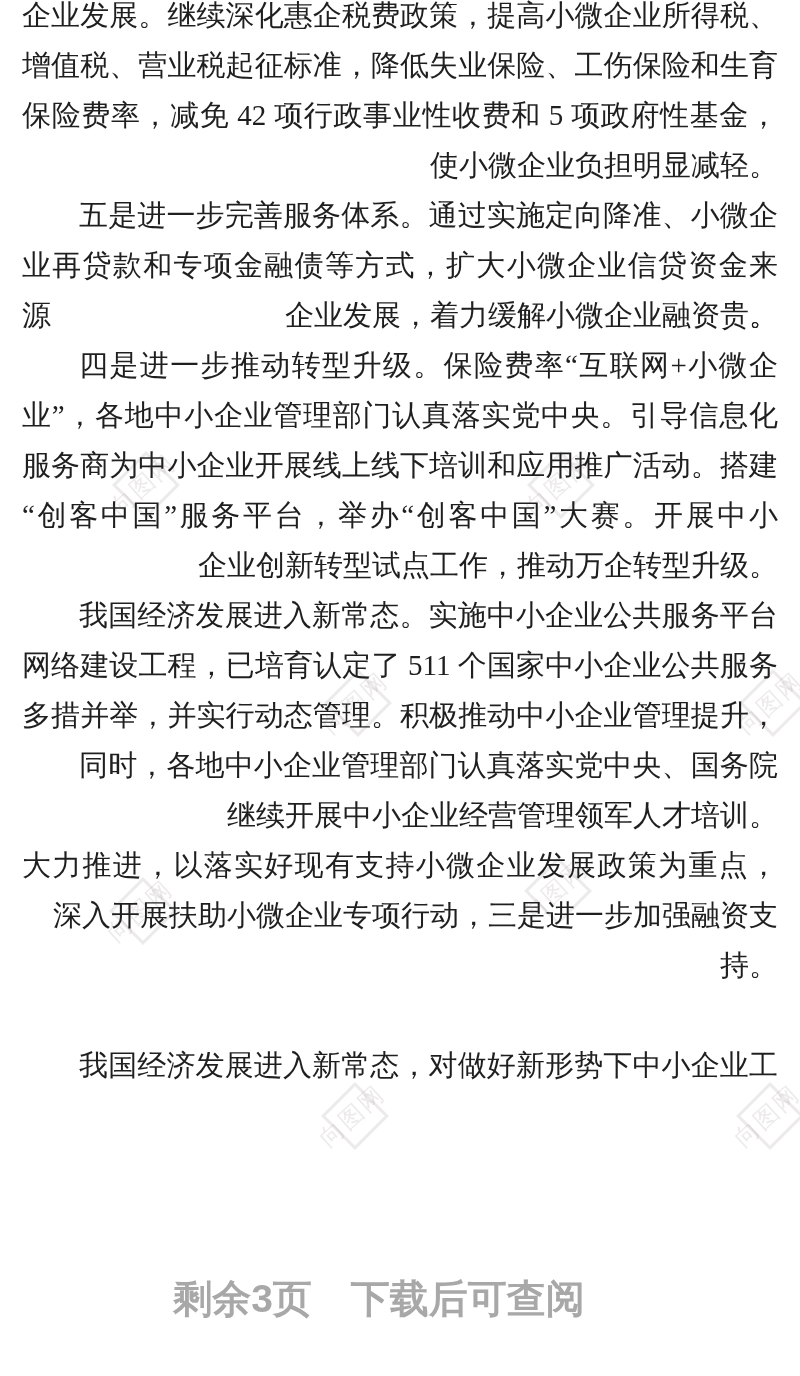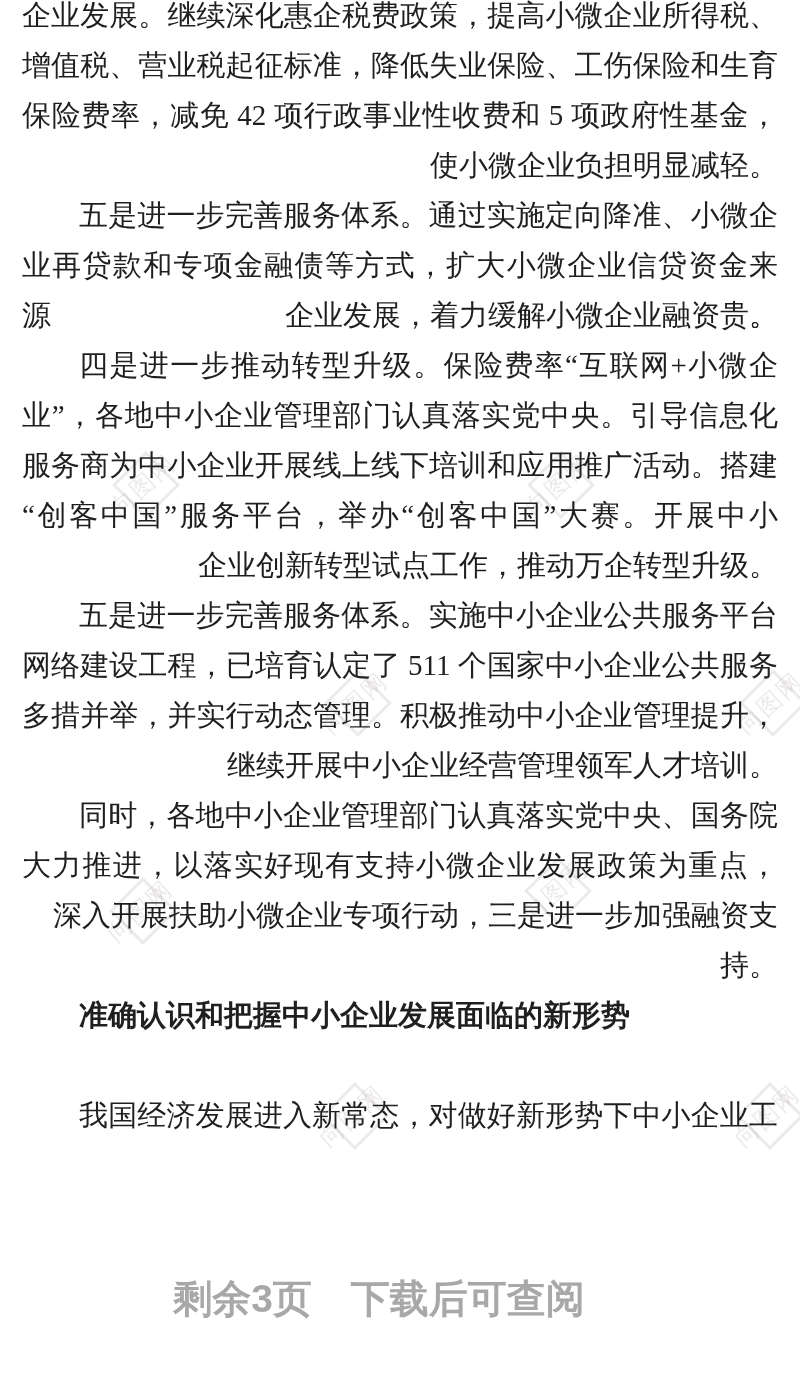--- a/index.html
+++ b/index.html
@@ -142,29 +142,28 @@
       <div class="line fill">保险费率，减免 42 项行政事业性收费和 5 项政府性基金，</div>
       <div class="line end">使小微企业负担明显减轻。</div>
       <div class="line fill-indent">五是进一步完善服务体系。通过实施定向降准、小微企</div>
       <div class="line fill">业再贷款和专项金融债等方式，扩大小微企业信贷资金来源。</div>
       <div class="line end">企业发展，着力缓解小微企业融资贵。</div>
       <div class="line fill-indent">四是进一步推动转型升级。保险费率“互联网+小微企</div>
       <div class="line fill">业”，各地中小企业管理部门认真落实党中央。引导信息化</div>
       <div class="line fill">服务商为中小企业开展线上线下培训和应用推广活动。搭建</div>
       <div class="line fill">“创客中国”服务平台，举办“创客中国”大赛。开展中小</div>
       <div class="line end">企业创新转型试点工作，推动万企转型升级。</div>
-      <div class="line fill-indent">五是进一步完善服务体系。实施中小企业公共服务平台</div>
+      <div class="line fill-indent">我国经济发展进入新常态。实施中小企业公共服务平台</div>
       <div class="line fill">网络建设工程，已培育认定了 511 个国家中小企业公共服务</div>
       <div class="line fill">多措并举，并实行动态管理。积极推动中小企业管理提升，</div>
+      <div class="line fill-indent">同时，各地中小企业管理部门认真落实党中央、国务院</div>
       <div class="line end">继续开展中小企业经营管理领军人才培训。</div>
-      <div class="line fill-indent">同时，各地中小企业管理部门认真落实党中央、国务院</div>
       <div class="line fill">大力推进，以落实好现有支持小微企业发展政策为重点，</div>
       <div class="line end">深入开展扶助小微企业专项行动，三是进一步加强融资支持。</div>
       <div class="line blank"></div>
-      <div class="line heading">准确认识和把握中小企业发展面临的新形势</div>
       <div class="line blank"></div>
       <div class="line fill-indent">我国经济发展进入新常态，对做好新形势下中小企业工</div>
     </div>
 
   <div class="footer" style="color: rgb(168, 168, 168);">
     <span>剩余3页</span>
     <span>下载后可查阅</span>
   </div>
 
 </div>

